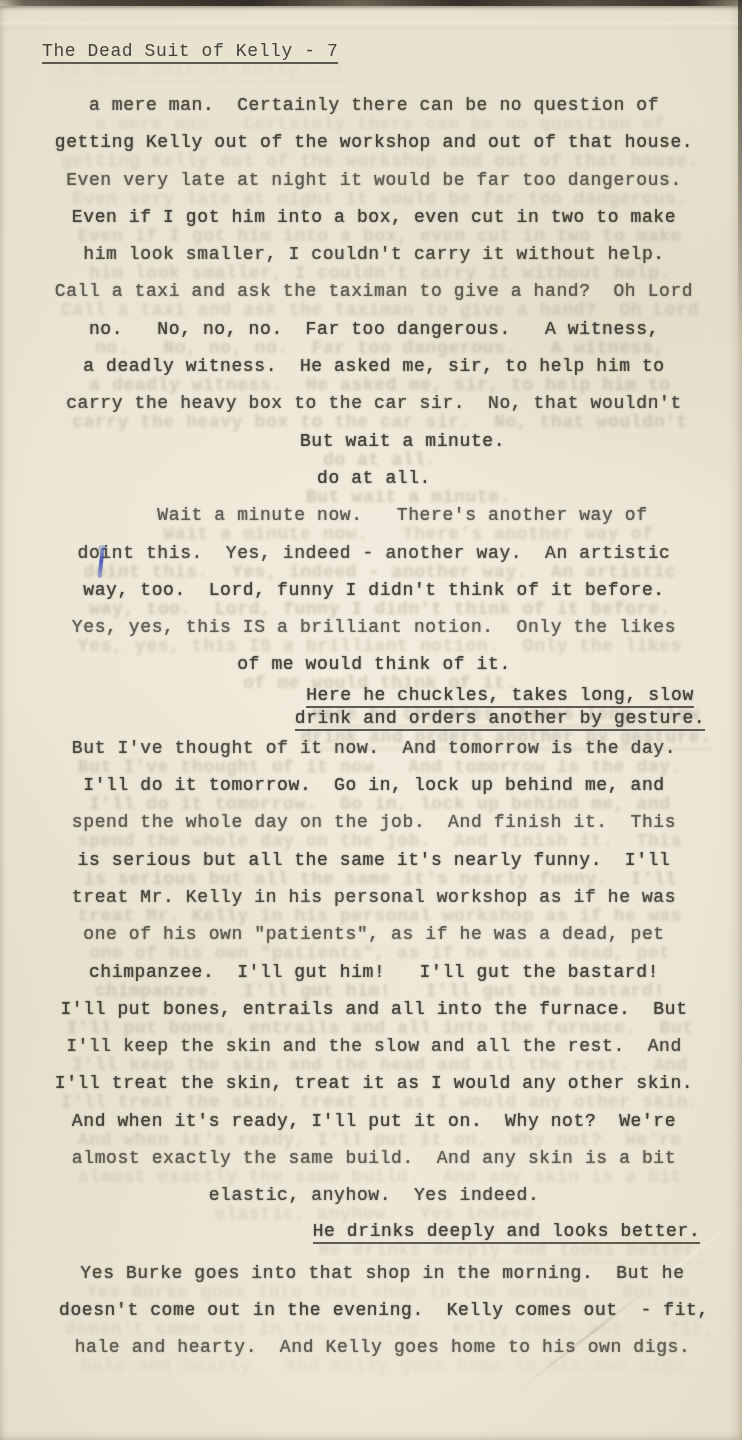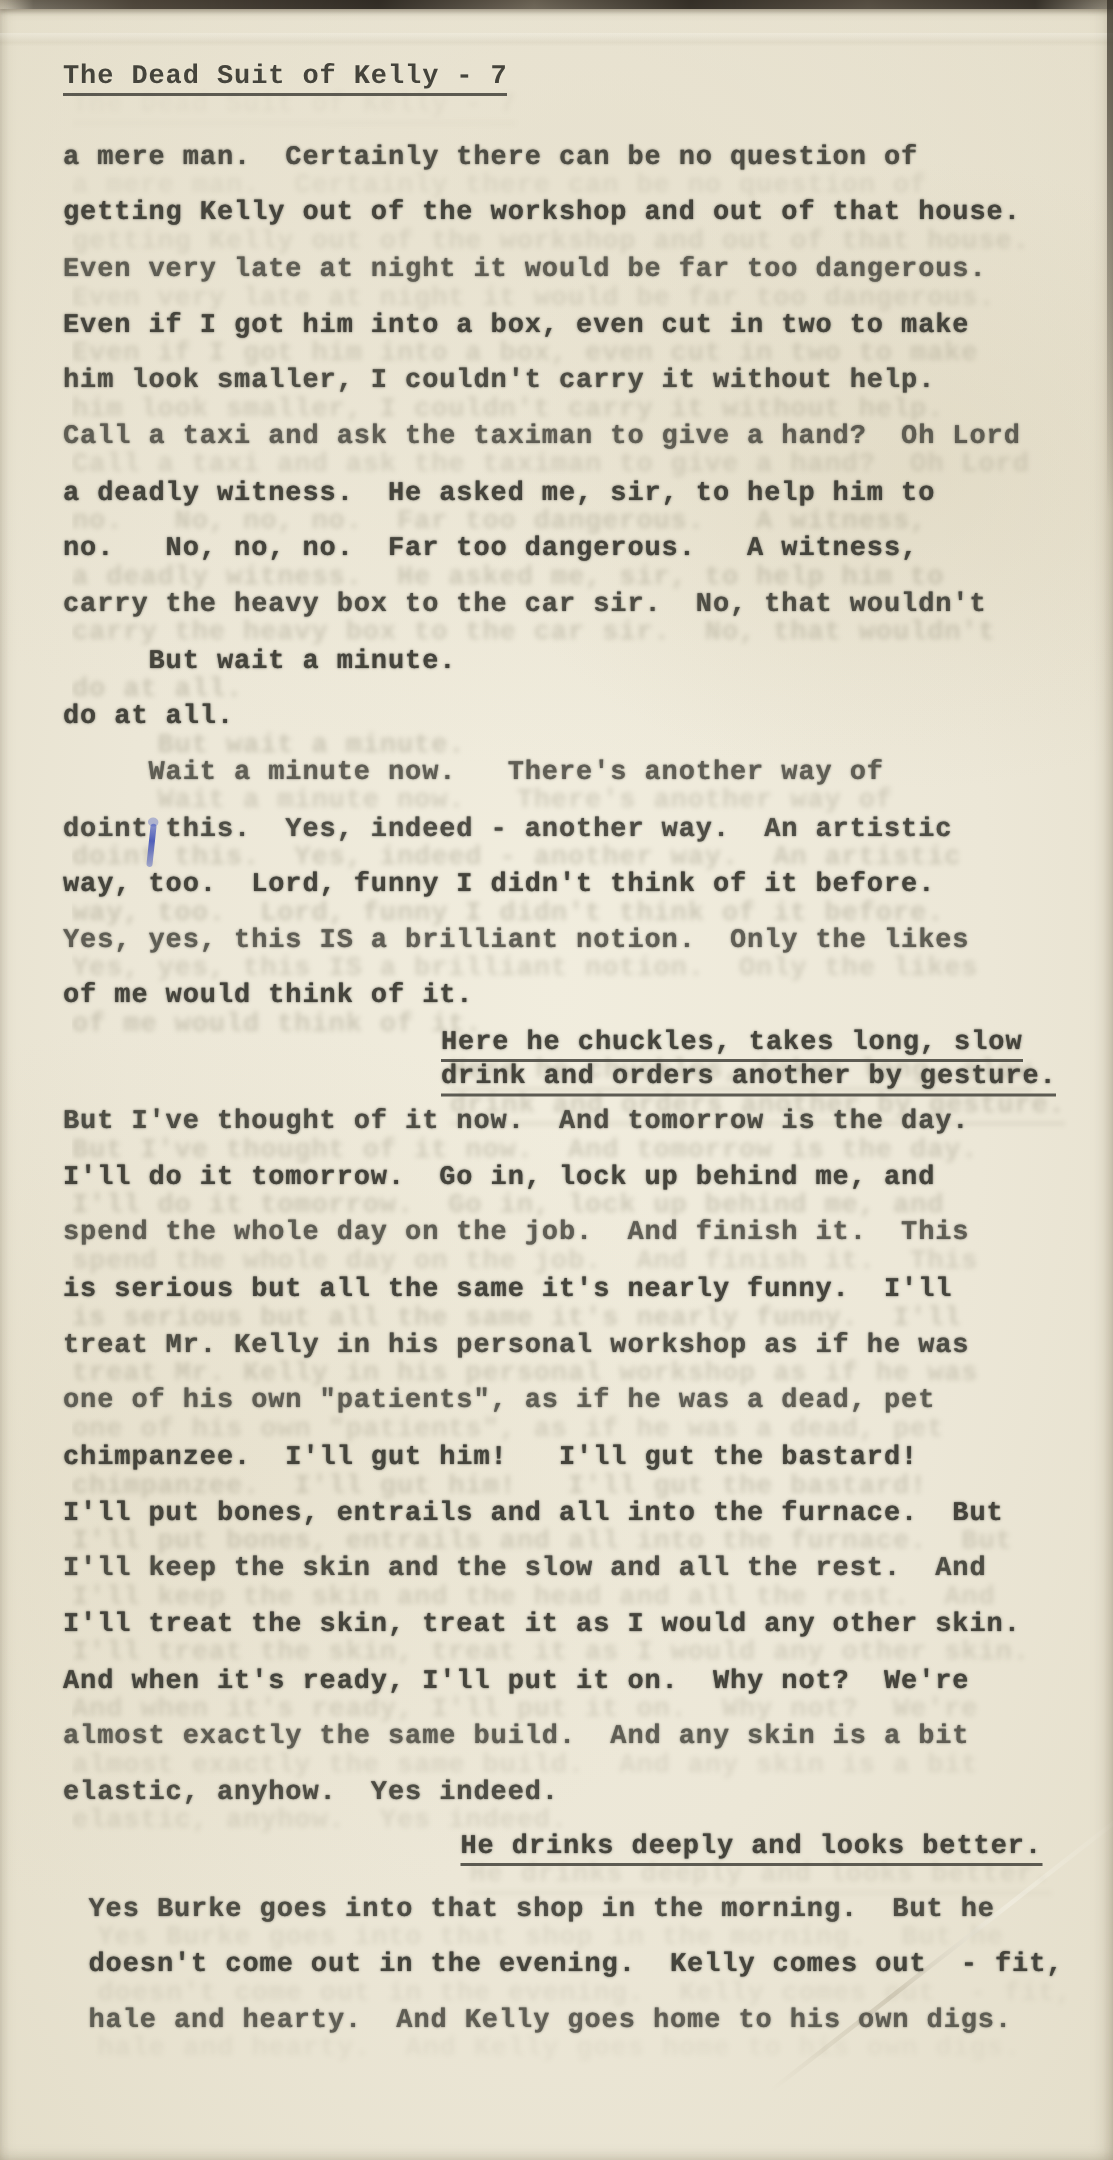--- a/index.html
+++ b/index.html
@@ -38,33 +38,33 @@
     opacity:.6;
   }
   .crease-bottom-right{
     position:absolute;right:-40px;top:1300px;width:300px;height:3px;z-index:2;
     transform:rotate(-38deg);
     background:linear-gradient(90deg, transparent, rgba(130,118,92,.22), rgba(255,255,250,.3), transparent);
   }
   
   .content{
     position:absolute;left:42px;top:36px;width:664px;z-index:3;
-    font-size:18px;font-weight:700;letter-spacing:.6px;
+    font-size:18px;font-weight:400;letter-spacing:.6px;
     color:#45443c;
   }
   .line{
     white-space:pre;
     height:37.3px;line-height:37.3px;
     text-shadow:0 0 1px rgba(67,66,59,.9), 0 0 2.5px rgba(67,66,59,.3);
   }
   .body .line:nth-of-type(3n){opacity:.84;}
   .body .line:nth-of-type(4n+1){opacity:.94;}
   .header{height:30px;line-height:30px;}
   .u{border-bottom:2px solid rgba(67,66,59,.85);padding-bottom:1px;}
-  .block{margin:0;}
+  .block{margin:0;text-align:center;}
   .b1{margin-top:21px;}
   .sd1{margin-left:252px;}
   .sd .line{height:23px;line-height:23px;}
   .b2{}
   .sd2{margin-top:5px;margin-left:240px;padding-left:25px;}
   .b3{margin-top:12px;margin-left:17px;}
   
   .ghost-copy{
     position:absolute;left:48px;top:55px;width:664px;z-index:1;
     font-size:18px;font-weight:700;letter-spacing:.6px;
@@ -157,22 +157,22 @@
       <span class="u">The Dead Suit of Kelly  -  7</span>
     </div>
 
     <div class="block body b1">
       <div class="line">a mere man.  Certainly there can be no question of</div>
       <div class="line">getting Kelly out of the workshop and out of that house.</div>
       <div class="line">Even very late at night it would be far too dangerous.</div>
       <div class="line">Even if I got him into a box, even cut in two to make</div>
       <div class="line">him look smaller, I couldn't carry it without help.</div>
       <div class="line">Call a taxi and ask the taximan to give a hand?  Oh Lord</div>
+      <div class="line">no.   No, no, no.  Far too dangerous.   A witness,</div>
       <div class="line">a deadly witness.  He asked me, sir, to help him to</div>
-      <div class="line">no.   No, no, no.  Far too dangerous.   A witness,</div>
       <div class="line">carry the heavy box to the car sir.  No, that wouldn't</div>
       <div class="line">     But wait a minute.</div>
       <div class="line">do at all.</div>
       <div class="line">     Wait a minute now.   There's another way of</div>
       <div class="line">doint this.  Yes, indeed - another way.  An artistic</div>
       <div class="line">way, too.  Lord, funny I didn't think of it before.</div>
       <div class="line">Yes, yes, this IS a brilliant notion.  Only the likes</div>
       <div class="line">of me would think of it.</div>
     </div>
 

